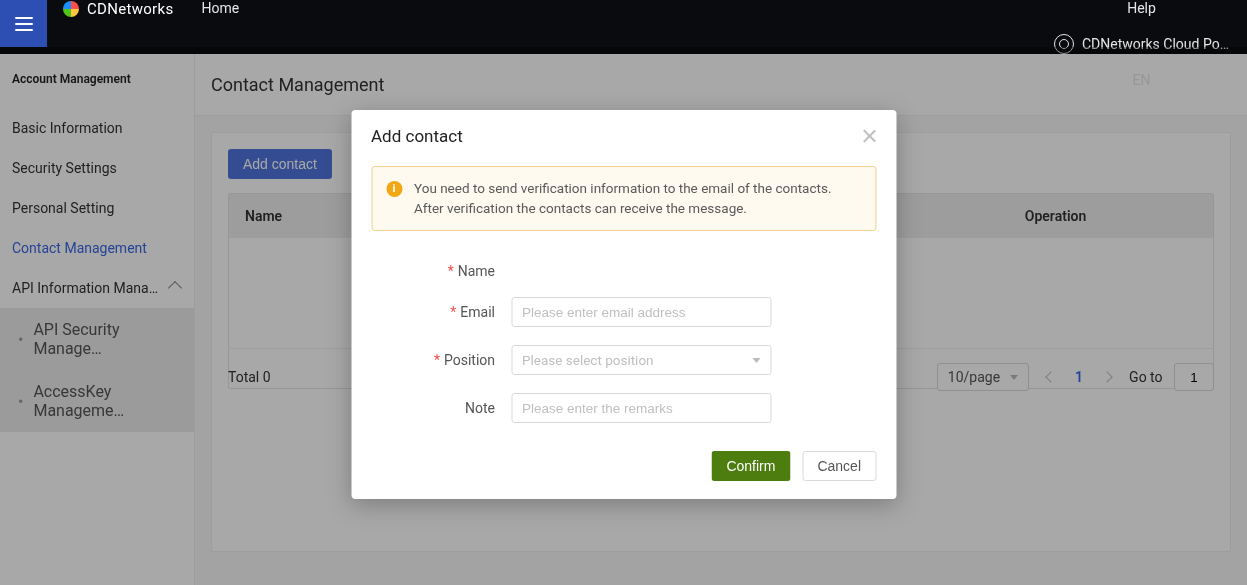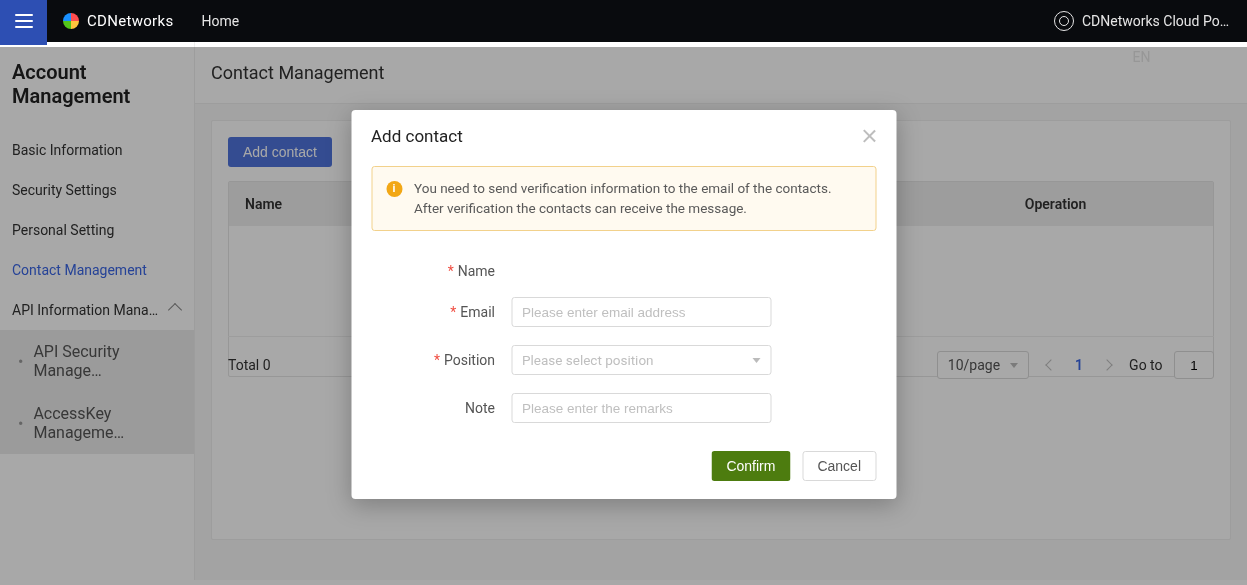--- a/index.html
+++ b/index.html
@@ -1,36 +1,36 @@
 <!DOCTYPE html>
 <html><head>
 <meta charset="utf-8">
 <style>
   * { box-sizing: border-box; margin: 0; padding: 0; }
   html, body { width: 1247px; height: 585px; font-family: -apple-system, BlinkMacSystemFont, "Segoe UI", Roboto, "Helvetica Neue", Arial, sans-serif; font-size: 14px; color: #333; overflow: hidden; background:#fff; }
 
   
-  .topnav { position: relative; height: 42px; background: #090b0e; color: #fff; display: flex; align-items: center; }
+  .topnav { position: relative; height: 54px; background: #090b0e; color: #fff; display: flex; align-items: flex-start; }
   .hamburger-box { width: 47px; height: 47px; background: #2d4fb3; display:flex; align-items:center; justify-content:center; }
   .hamburger-icon { width:18px; height:14px; display:flex; flex-direction:column; justify-content:space-between; }
   .hamburger-icon span { display:block; height:2px; background:#fff; border-radius:1px; }
   .brand { display:flex; align-items:center; gap:8px; margin-left:16px; font-size:15px; letter-spacing:.3px; }
   .brand-logo { width:16px; height:16px; border-radius:50%; background: conic-gradient(#ff4d4f 0 90deg, #ffc53d 90deg 180deg, #52c41a 180deg 270deg, #1890ff 270deg 360deg); }
   .nav-home { margin-left:28px; color:#e6e6e6; }
   .topnav-spacer { flex:1; }
   .nav-right { display:flex; align-items:center; gap:18px; padding-right:18px; color:#e6e6e6;flex-direction:column; }
   .user-wrap { display:flex; align-items:center; gap:8px; max-width:200px; }
   .user-name { white-space:nowrap; overflow:hidden; text-overflow:ellipsis; max-width:160px; }
   .avatar-icon { width:20px; height:20px; border:1.5px solid #e6e6e6; border-radius:50%; display:flex; align-items:center; justify-content:center; }
   .avatar-icon::before { content:""; width:8px; height:8px; border:1.5px solid #e6e6e6; border-radius:50%; display:block; }
 
   
   .layout { display:flex; height: calc(585px - 47px); }
   .sidebar { width:195px; background:#fff; border-right:1px solid #eee; }
-  .sidebar h2 { font-size:20px; font-weight:600; padding:18px 12px 22px 12px; color:#222; }
+  .sidebar h2 { font-size:12px; font-weight:600; padding:18px 12px 22px 12px; color:#222; }
   .sidebar ul { list-style:none; }
   .sidebar li { padding:12px 12px; font-size:14px; color:#333; cursor:pointer; display:flex; align-items:center; justify-content:space-between; }
   .sidebar li.active { color:#3a66e5; }
   .sidebar li.group { color:#333; }
   .sidebar li.sub { background:#ececec; padding-left:18px; color:#555; justify-content:flex-start; gap:10px; font-size:16px; }
   .sidebar li.sub::before { content:"•"; color:#9a9a9a; }
   .chevron-up { width:10px; height:10px; border-left:1.5px solid #888; border-top:1.5px solid #888; transform: rotate(45deg); margin-right:2px; }
 
   .main { flex:1; background:#f7f7f7; padding:0; display:flex; flex-direction:column; }
   .page-title { font-size:18px; color:#333; padding:20px 16px; background:#fff; border-bottom:1px solid #eee; }

